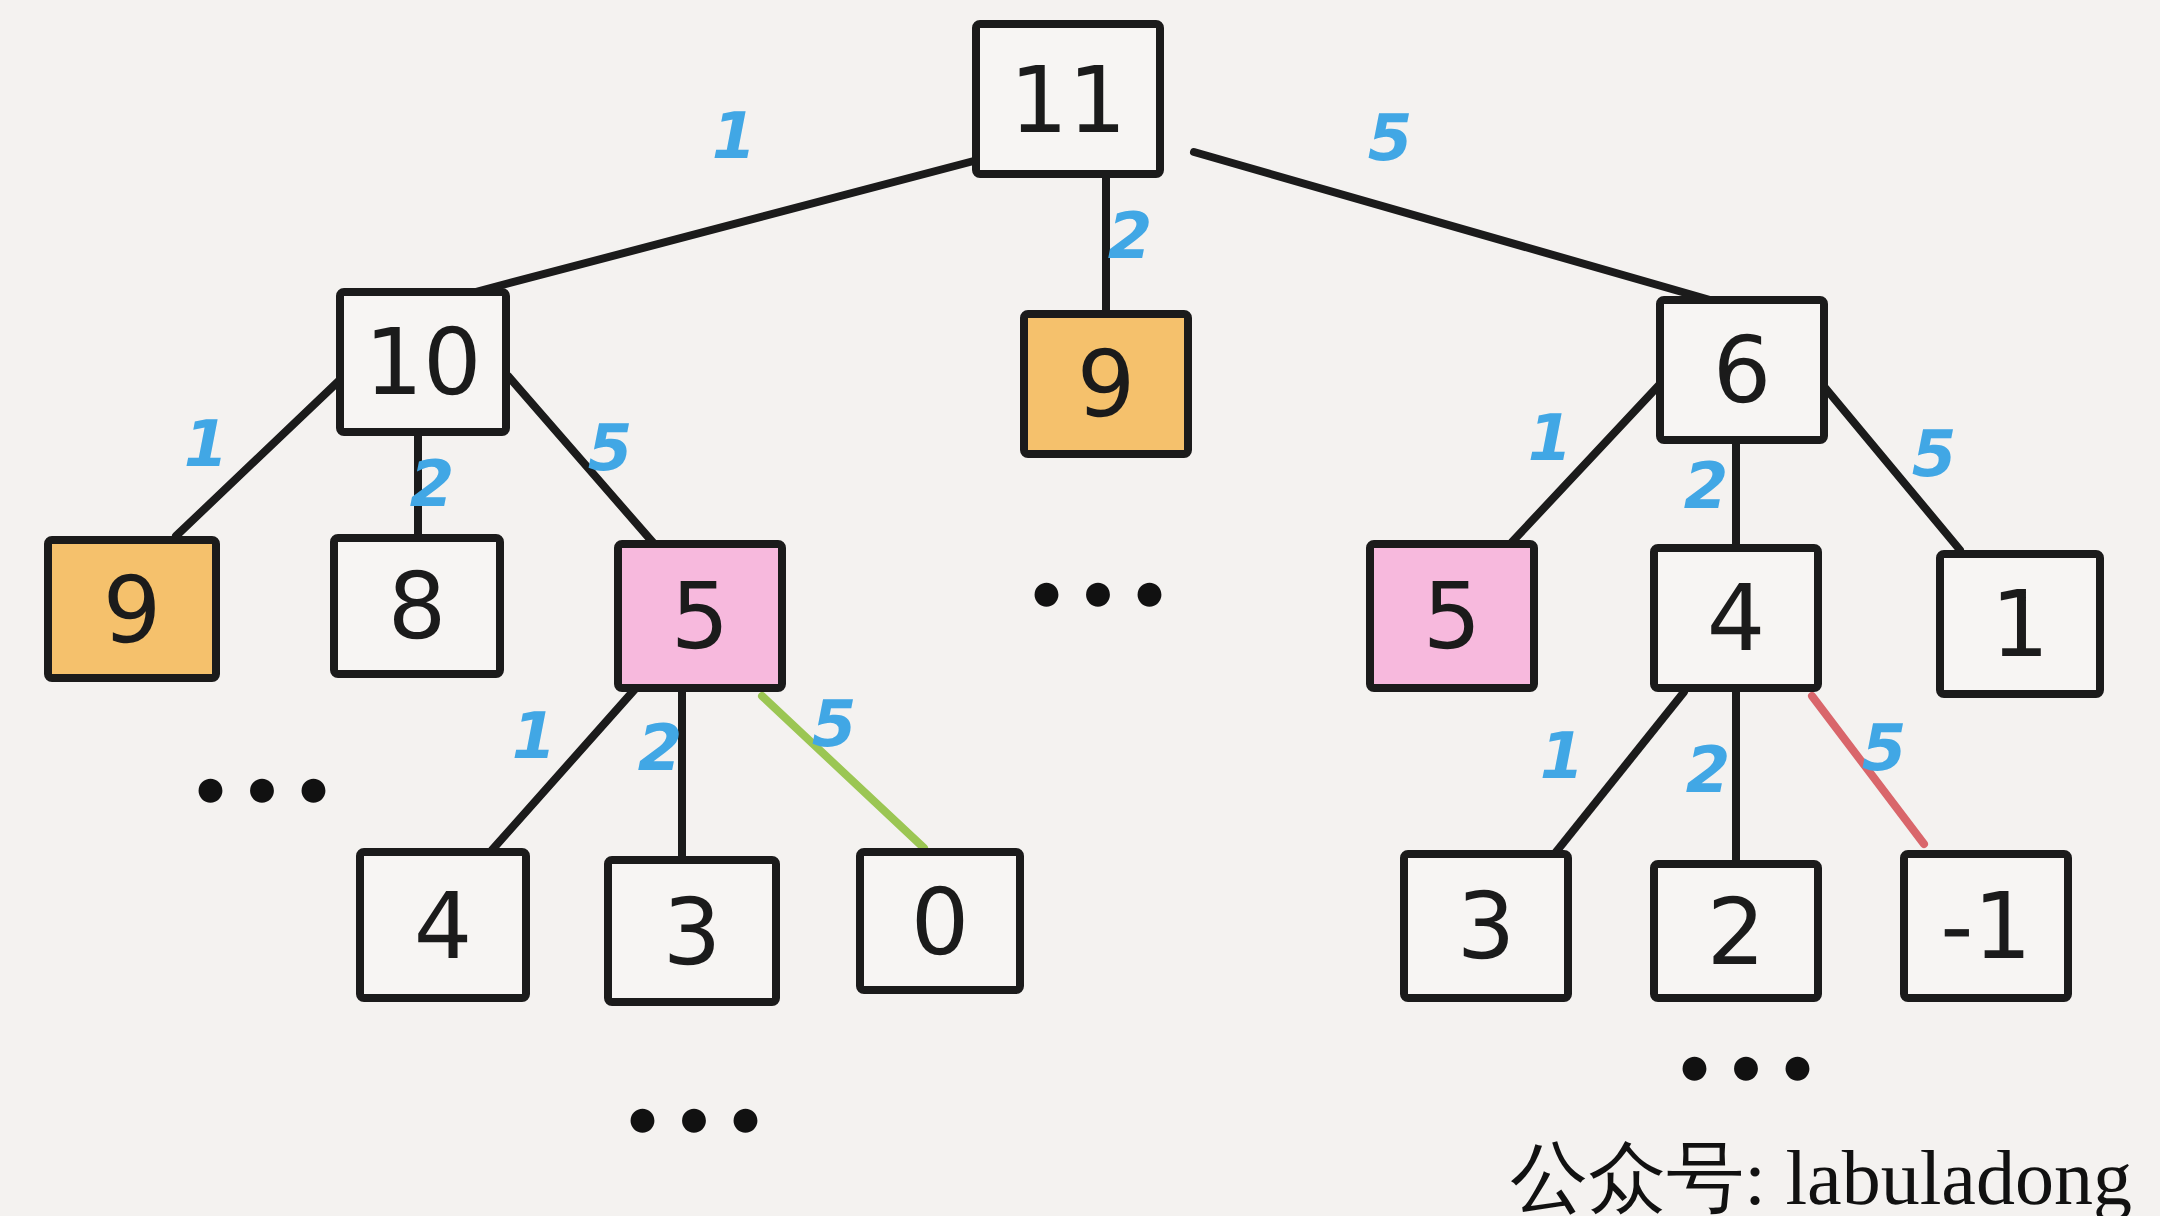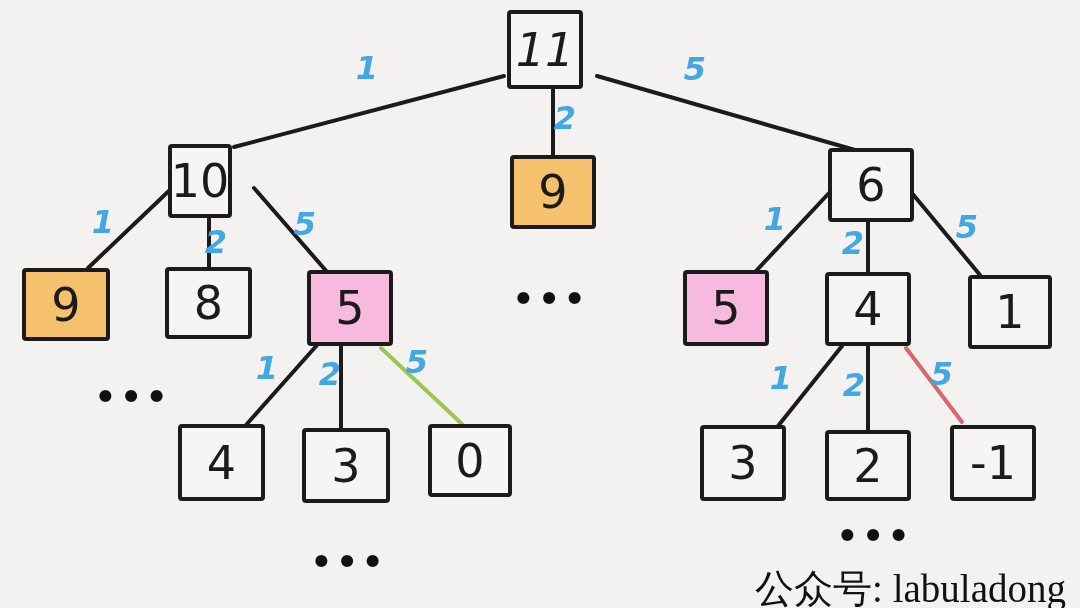--- a/index.html
+++ b/index.html
@@ -63,22 +63,22 @@
     <line x1="341" y1="345" x2="341" y2="429"></line>
     <line class="green" x1="381" y1="348" x2="462" y2="424"></line>
     <line x1="830" y1="192" x2="756" y2="271"></line>
     <line x1="868" y1="220" x2="868" y2="273"></line>
     <line x1="911" y1="192" x2="980" y2="275"></line>
     <line x1="842" y1="346" x2="778" y2="426"></line>
     <line x1="868" y1="345" x2="868" y2="431"></line>
     <line class="red" x1="906" y1="348" x2="962" y2="422"></line>
   </svg>
 
-  <div class="node" style="left:507px;top:10px;width:76px;height:79px;font-style:italic;">11</div>
-  <div class="node" style="left:168px;top:144px;width:64px;height:74px;">10</div>
+  <div class="node" style="left:486px;top:10px;width:96px;height:79px;">11</div>
+  <div class="node" style="left:168px;top:144px;width:87px;height:74px;">10</div>
   <div class="node orange" style="left:510px;top:155px;width:86px;height:74px;">9</div>
   <div class="node" style="left:828px;top:148px;width:86px;height:74px;">6</div>
 
   <div class="node orange" style="left:22px;top:268px;width:88px;height:73px;">9</div>
   <div class="node" style="left:165px;top:267px;width:87px;height:72px;">8</div>
   <div class="node pink" style="left:307px;top:270px;width:86px;height:76px;">5</div>
 
   <div class="node" style="left:178px;top:424px;width:87px;height:77px;">4</div>
   <div class="node" style="left:302px;top:428px;width:88px;height:75px;">3</div>
   <div class="node" style="left:428px;top:424px;width:84px;height:73px;">0</div>

